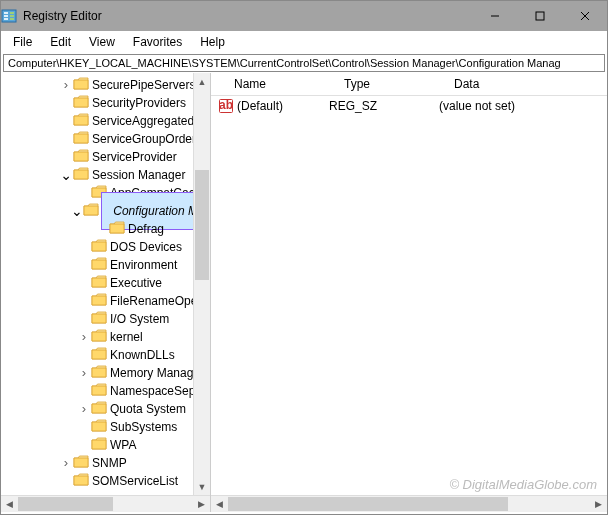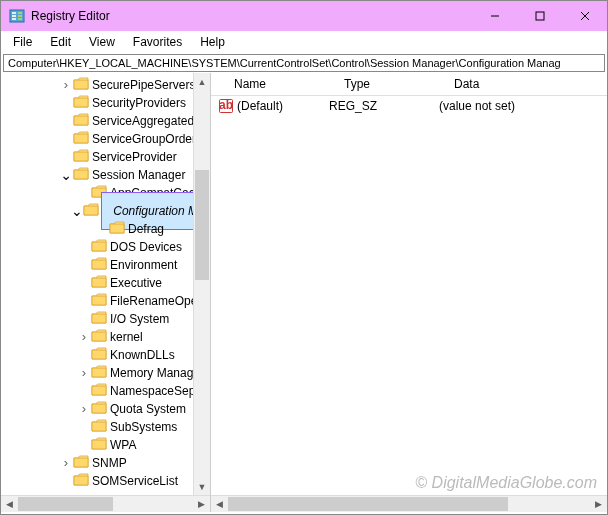--- a/index.html
+++ b/index.html
@@ -1,17 +1,17 @@
 <!DOCTYPE html>
 <html><head>
 <meta charset="utf-8">
 <style>
 * { box-sizing: border-box; margin: 0; padding: 0; font-family: "Segoe UI", Tahoma, sans-serif; font-size: 12px; }
 body { width: 608px; height: 515px; background: #fff; border: 1px solid #888; overflow: hidden; position: relative; }
-.titlebar { height: 30px; display: flex; align-items: center; padding-left: 8px; background: #f0abfc; }
+.titlebar { height: 30px; display: flex; align-items: center; background: #a3a3a3; }
 .titlebar .app-icon { width: 16px; height: 16px; margin-right: 6px; }
 .titlebar .title { flex: 1; font-size: 12px; }
 .win-controls { display: flex; height: 100%; }
 .win-controls div { width: 45px; display: flex; align-items: center; justify-content: center; }
 .win-controls svg { stroke: #000; }
 .menubar { display: flex; gap: 2px; padding: 2px 4px; background: #fff; }
 .menubar span { padding: 2px 8px; cursor: default; }
 .addrbar { border: 1px solid #888; margin: 1px 2px; padding: 2px 4px; font-size: 11px; white-space: nowrap; overflow: hidden; height: 18px; }
 .panes { display: flex; height: calc(100% - 30px - 22px - 22px); position: relative; }
 .tree-pane { width: 210px; overflow: hidden; border-right: 1px solid #ccc; position: relative; background: #fff; }
@@ -32,21 +32,21 @@
 .list-row .cell { padding: 0 8px; font-size: 12px; display: flex; align-items: flex-start; height: 17px; }
 .strval-icon { width: 14px; height: 14px; margin-right: 4px; flex-shrink: 0; }
 .hscroll { position: absolute; bottom: 0; left: 0; right: 0; height: 17px; background: #f0f0f0; display: flex; align-items: center; border-top: 1px solid #ddd; }
 .hscroll .arrow { width: 17px; height: 17px; display: flex; align-items: center; justify-content: center; color: #606060; font-size: 9px; }
 .hscroll .track { flex: 1; height: 100%; position: relative; }
 .hscroll .thumb { position: absolute; top: 1px; height: 14px; background: #cdcdcd; }
 .vscroll { position: absolute; top: 0; right: 0; bottom: 17px; width: 17px; background: #f0f0f0; display: flex; flex-direction: column; border-left: 1px solid #ddd; }
 .vscroll .arrow { height: 17px; display: flex; align-items: center; justify-content: center; color: #606060; font-size: 9px; }
 .vscroll .track { flex: 1; position: relative; }
 .vscroll .thumb { position: absolute; left: 1px; width: 14px; background: #cdcdcd; }
-.watermark { position: absolute; right: 10px; bottom: 20px; color: #bbb; font-style: italic; font-size: 16px; pointer-events: none; }
+.watermark { position: absolute; right: 10px; bottom: 20px; color: #bbb; font-style: italic; font-size: 13px; pointer-events: none; }
 .spacer { display:inline-block; }
 </style>
 </head>
 <body>
 
 <div class="titlebar">
   <svg class="app-icon" viewBox="0 0 16 16">
     <rect x="1" y="2" width="14" height="12" fill="#5aa6d8" stroke="#2b6ca3"></rect>
     <rect x="3" y="4" width="4" height="2" fill="#dff0fb"></rect>
     <rect x="3" y="7" width="4" height="2" fill="#dff0fb"></rect>

